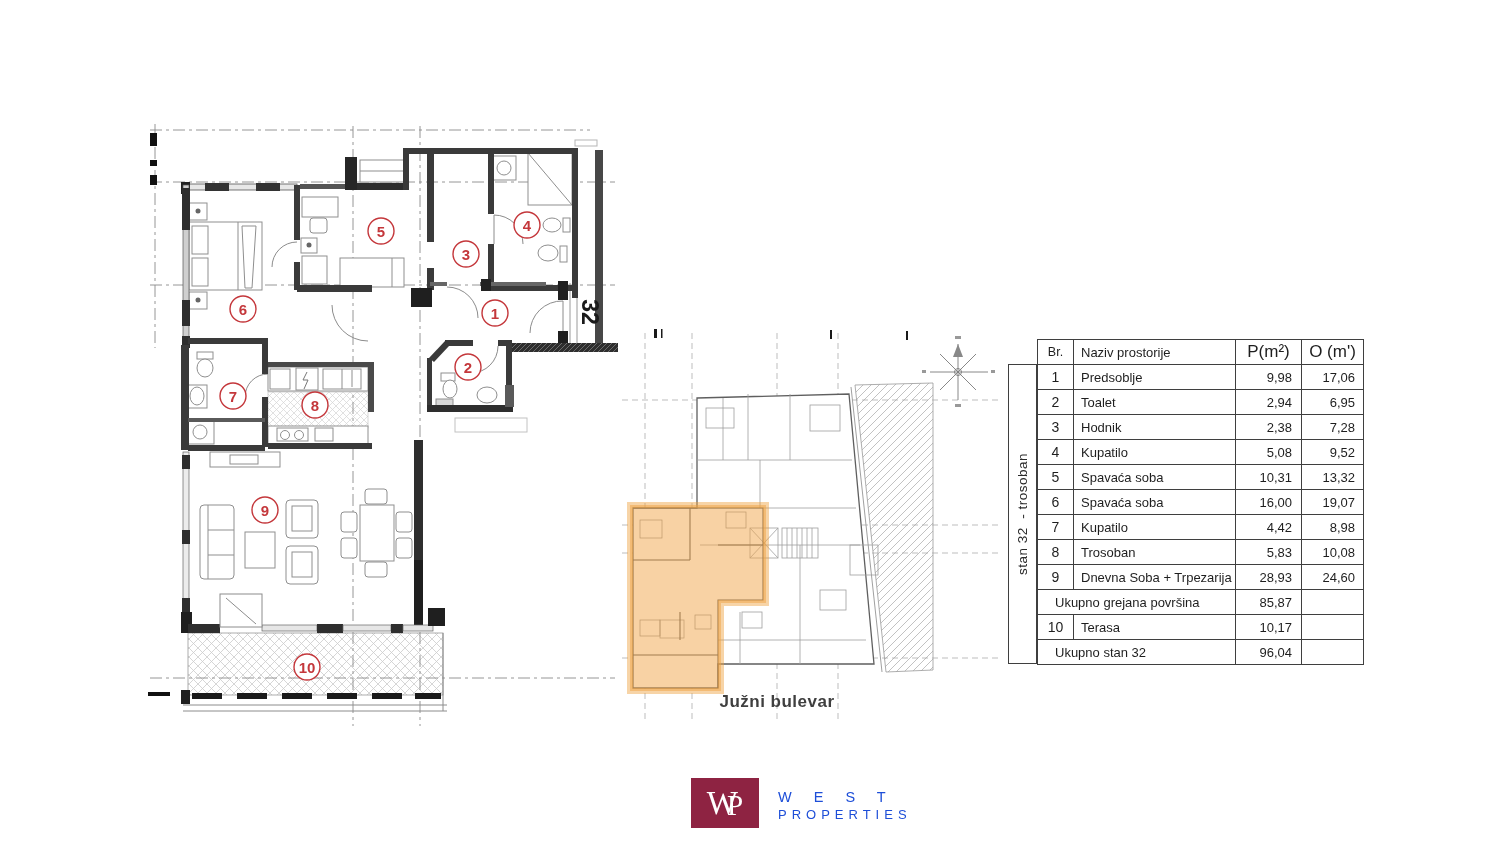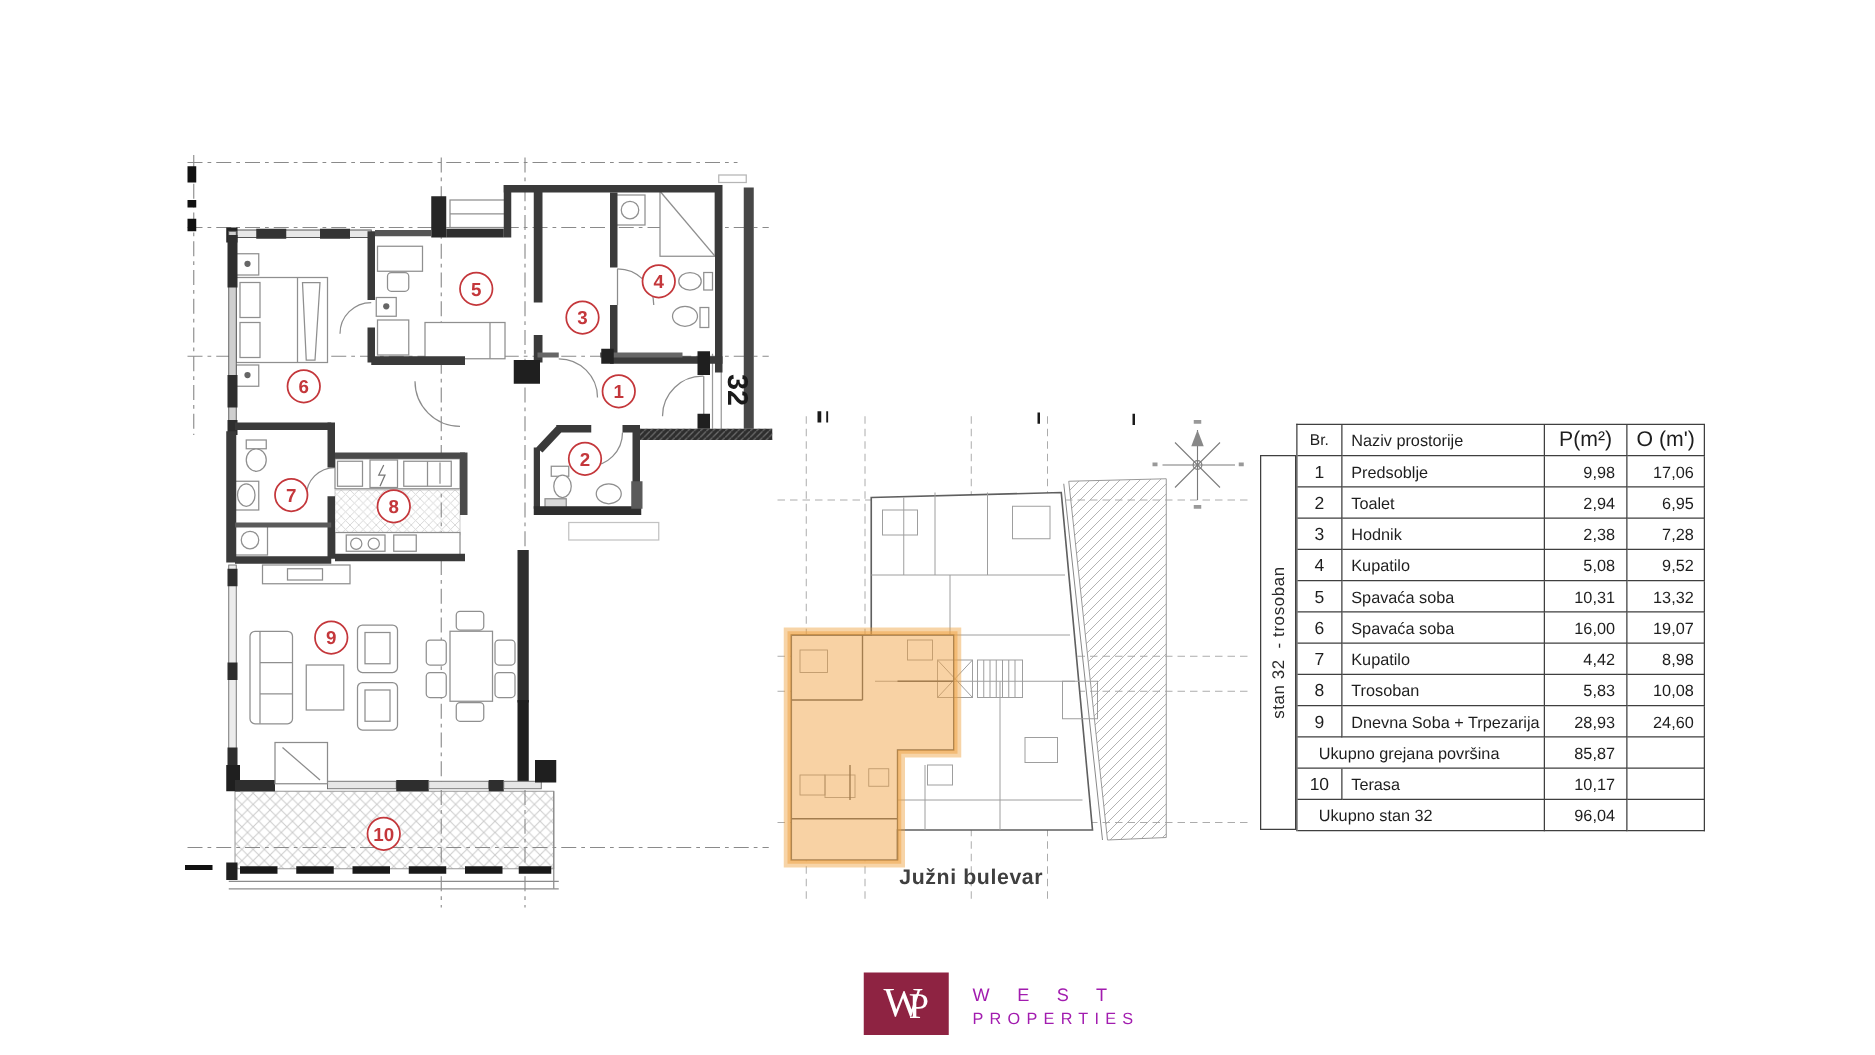--- a/index.html
+++ b/index.html
@@ -38,21 +38,21 @@
   .trow.hd .c-p,.trow.hd .c-o{justify-content:center;padding-right:0;font-size:17px;}
   .trow.hd .c-nv{font-size:13px;}
   
   .tagline{position:absolute;left:545px;top:787px;width:140px;text-align:right;
            font-size:11px;line-height:14px;letter-spacing:1px;color:#6d6d6d;}
   .logo-box{position:absolute;left:691px;top:778px;width:68px;height:50px;background:#8e2342;
             display:flex;align-items:center;justify-content:center;color:#fff;
             font-family:"Liberation Serif",serif;}
   .logo-box .m1{font-size:33px;line-height:1;}
   .logo-box .m2{font-size:29px;line-height:1;margin-left:-11px;margin-top:4px;}
-  .brand{position:absolute;left:778px;top:789px;color:#a21caf;}
+  .brand{position:absolute;left:778px;top:789px;color:#1d4ed8;}
   .brand .b1{font-size:14.5px;letter-spacing:9px;line-height:17px;}
   .brand .b2{font-size:13px;letter-spacing:5px;line-height:17px;}
 </style>
 </head>
 <body>
 
 <div class="page">
 
 
   <svg class="floor-plan-svg" width="470" height="615" viewBox="148 120 470 615" xmlns="http://www.w3.org/2000/svg">

